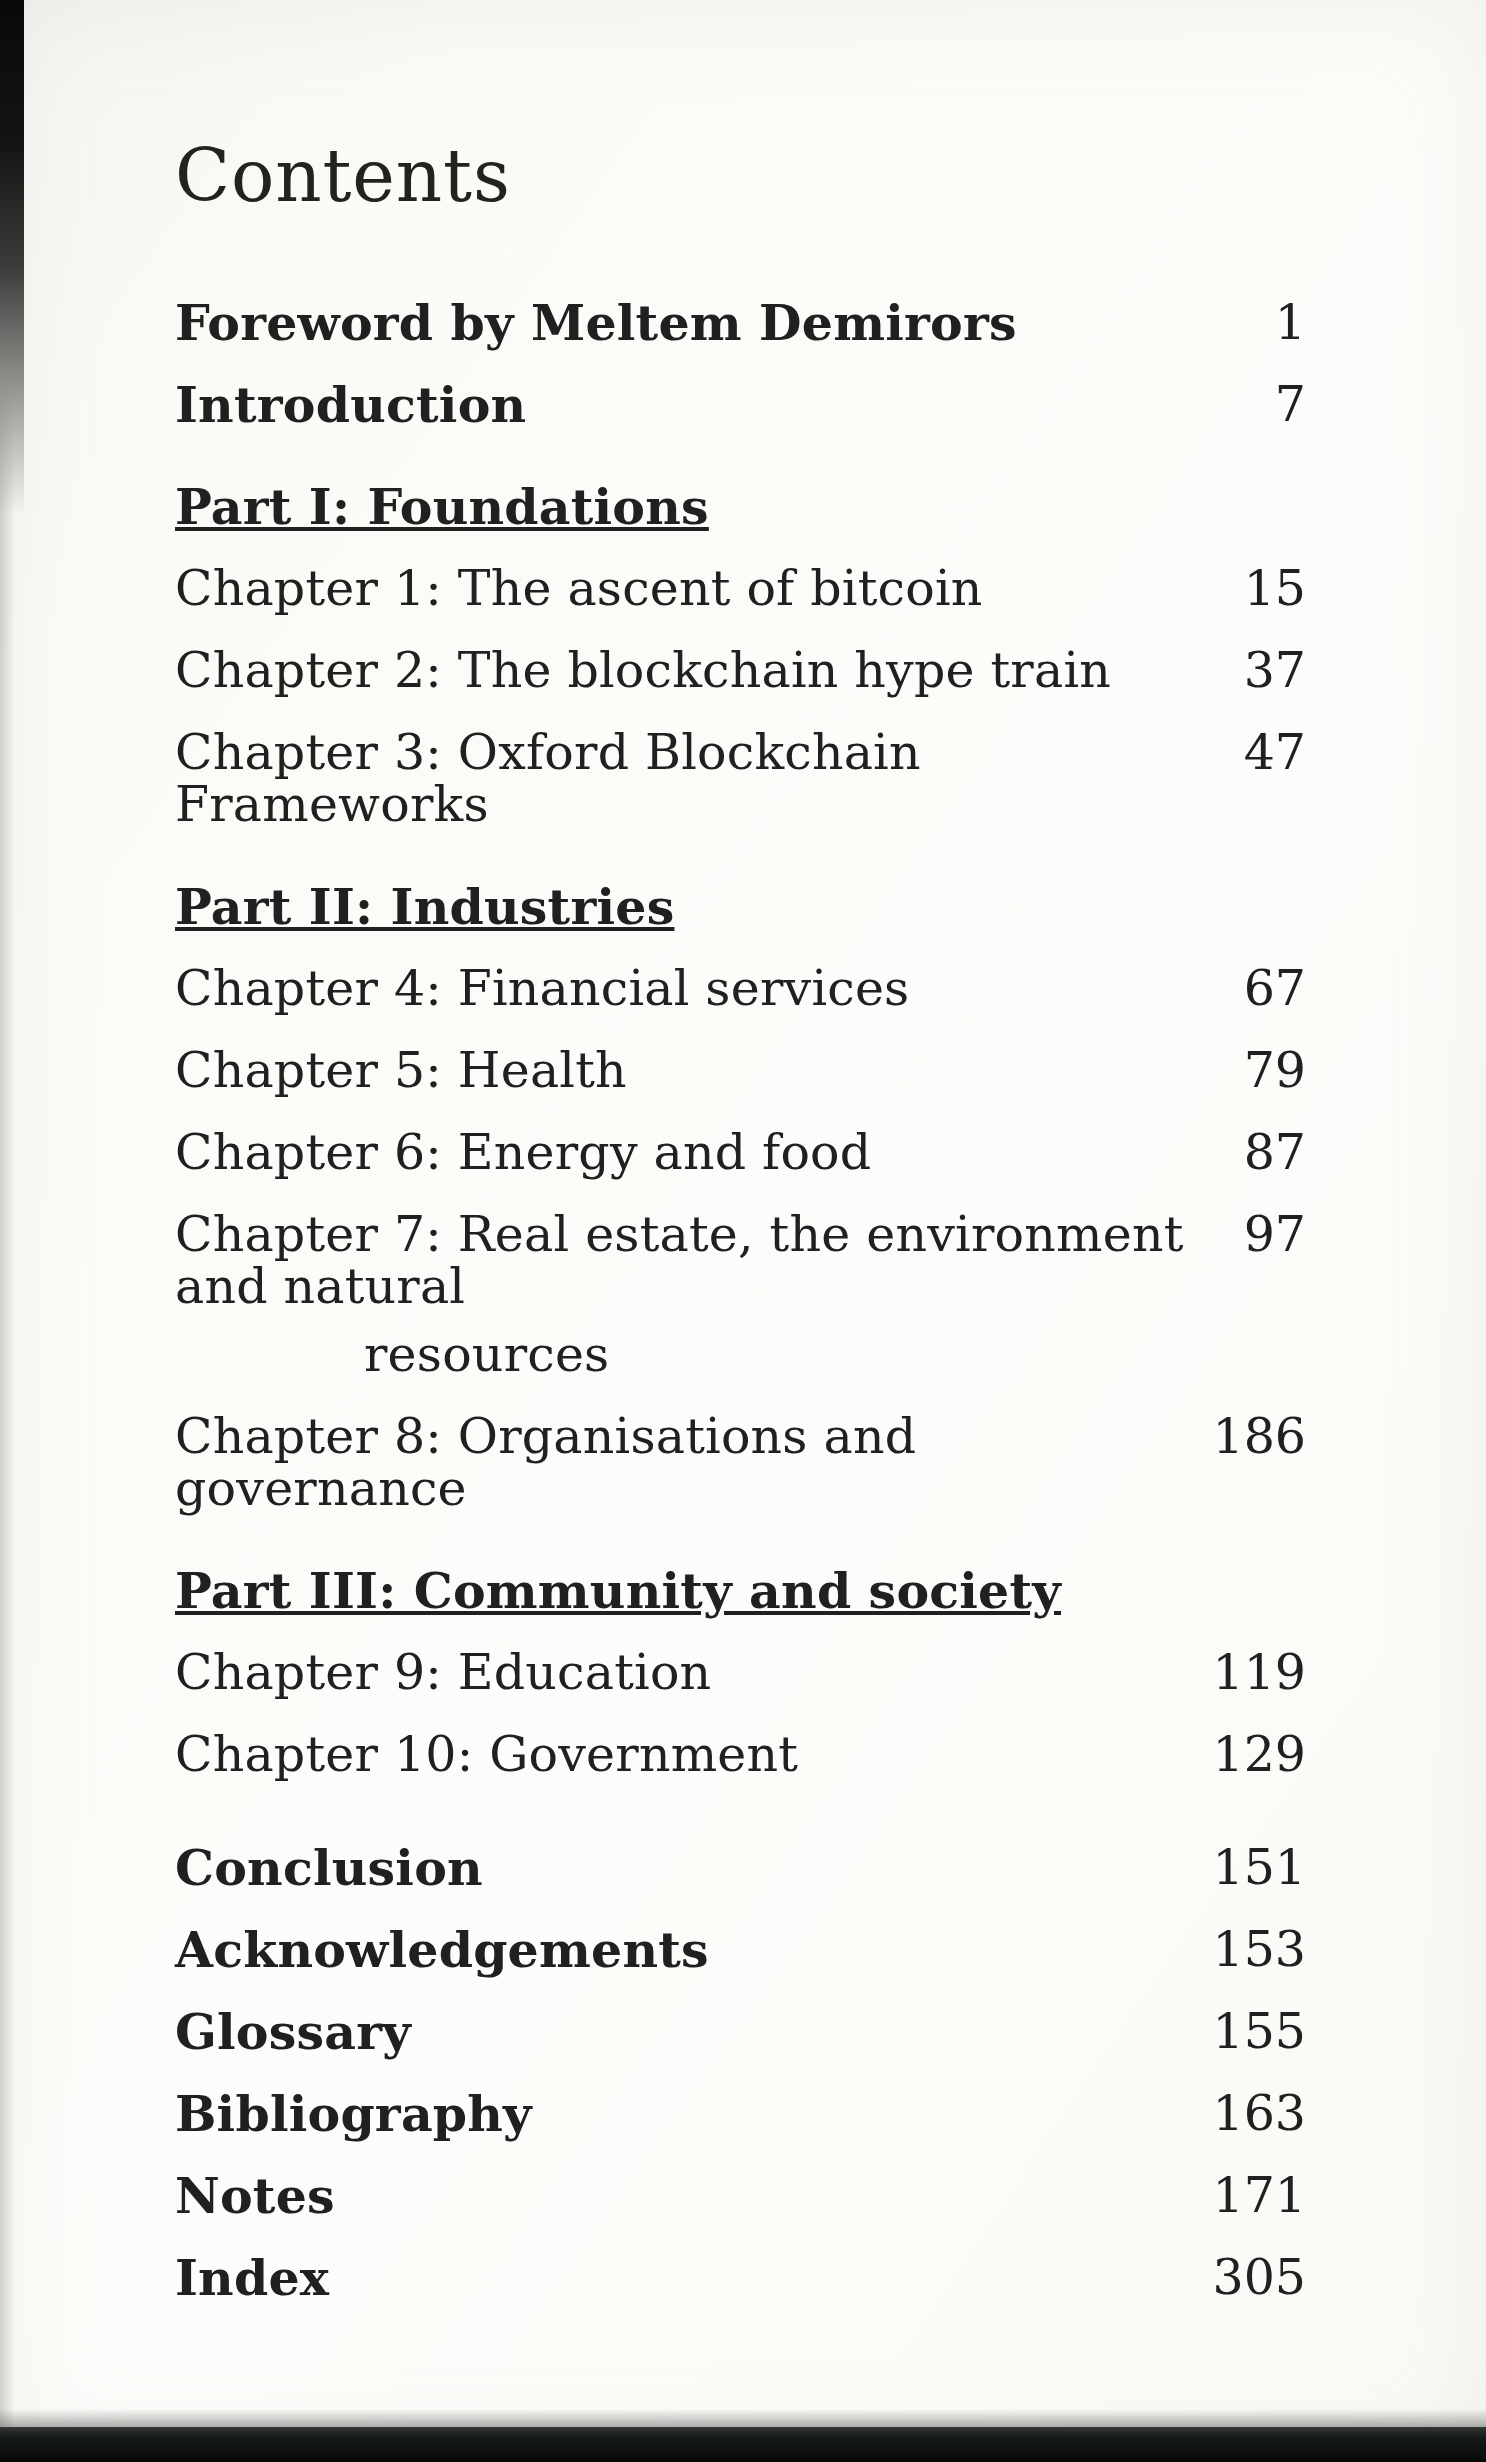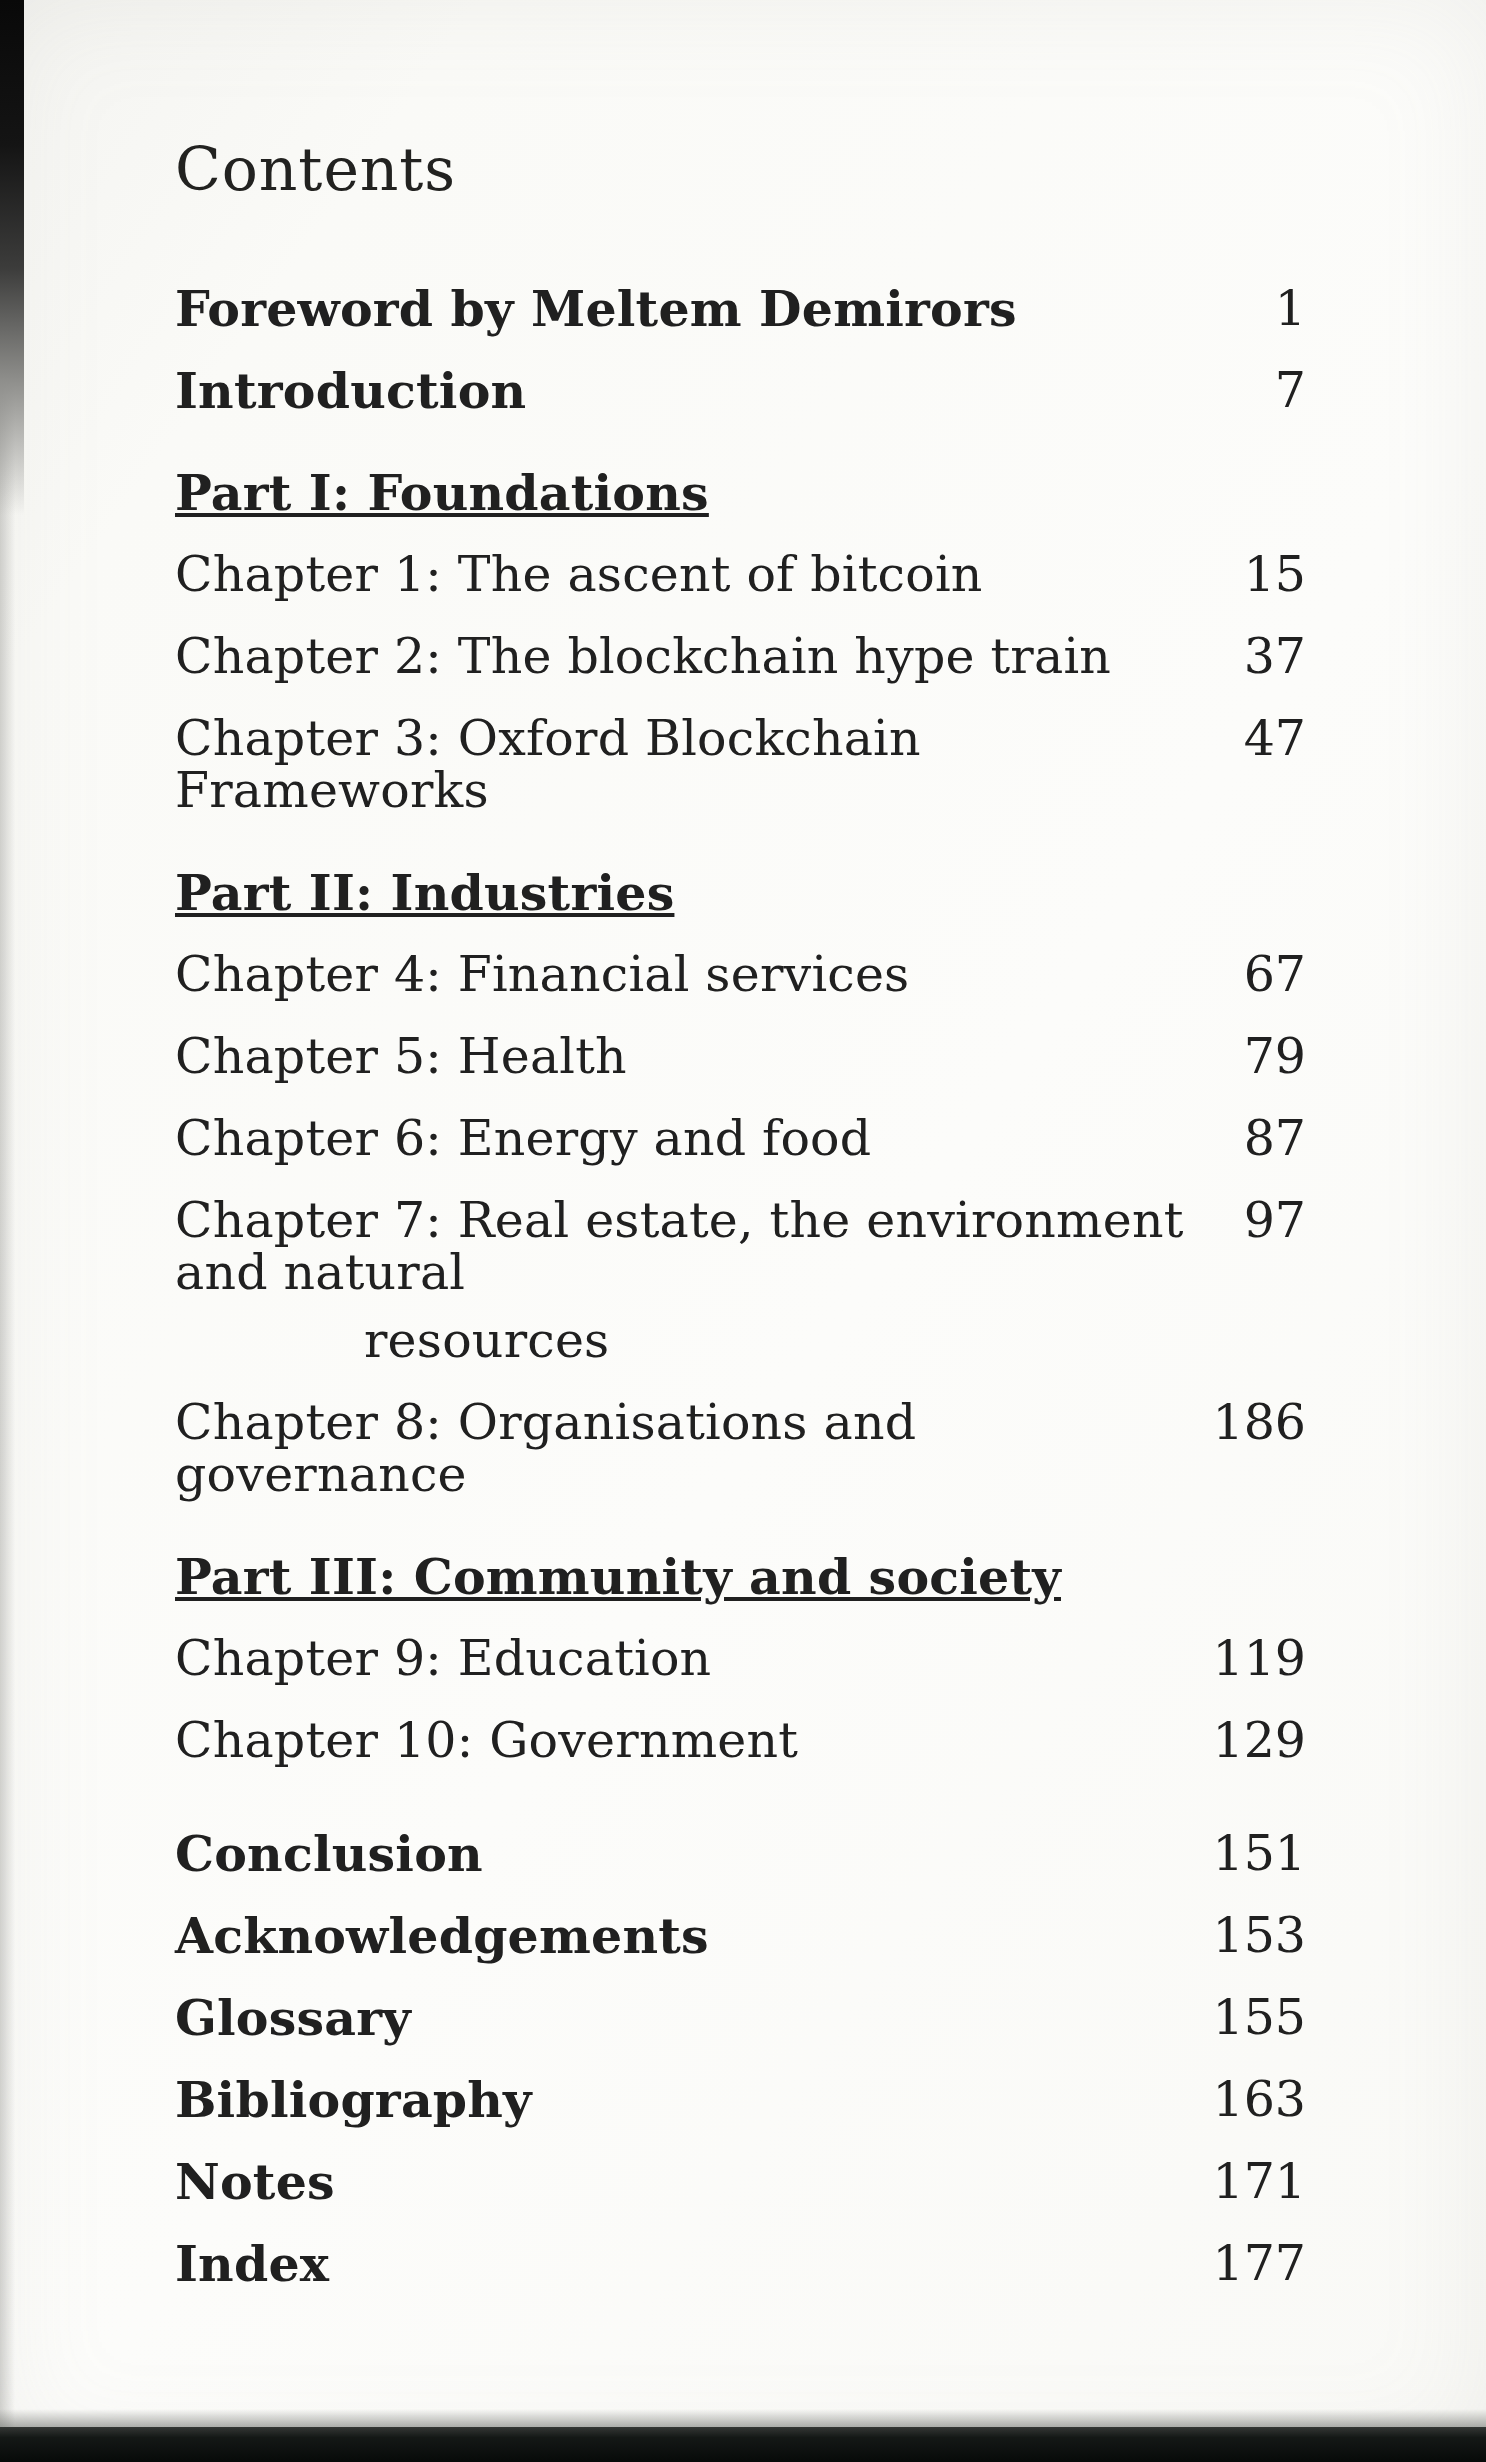--- a/index.html
+++ b/index.html
@@ -44,21 +44,21 @@
     background: linear-gradient(to bottom, #343735 0%, #141816 30%, #070a09 100%);
   }
   .content {
     position: absolute;
     left: 175px;
     right: 180px;
     top: 0;
   }
   h1.title {
     margin: 134px 0 0 0;
-    font-size: 60px;
+    font-size: 72px;
     font-weight: 400;
     letter-spacing: 0.9px;
     color: #222220;
   }
   .toc { margin-top: 79px; }
   .row {
     display: flex;
     justify-content: space-between;
     align-items: flex-start;
     font-size: 49px;
@@ -195,21 +195,21 @@
         <span class="pagenum">163</span>
       </div>
 
       <div class="row bold">
         <span class="label">Notes</span>
         <span class="pagenum">171</span>
       </div>
 
       <div class="row bold">
         <span class="label">Index</span>
-        <span class="pagenum">177</span>
+        <span class="pagenum">305</span>
       </div>
 
     </div>
   </div>
 
   <div class="scan-bottom-soft"></div>
   <div class="scan-bottom"></div>
 
 </div>
 

